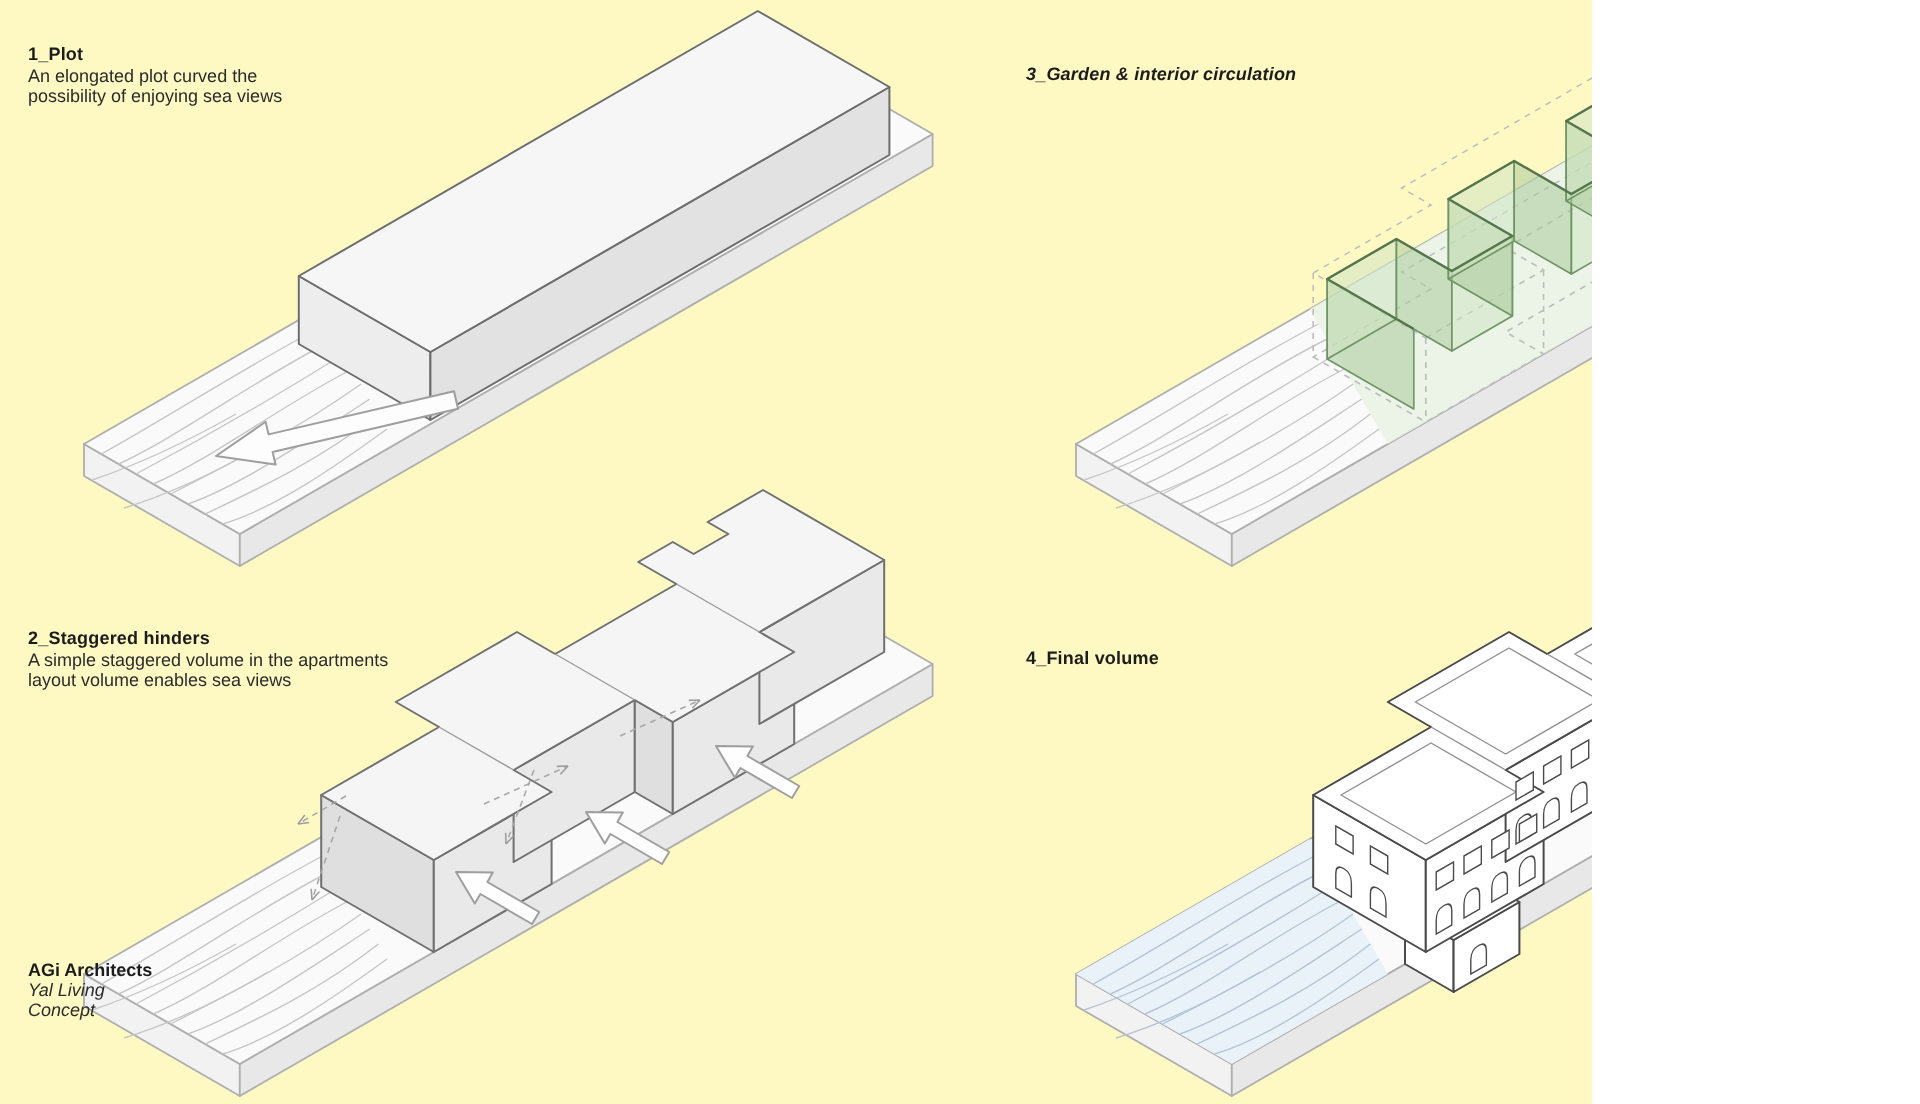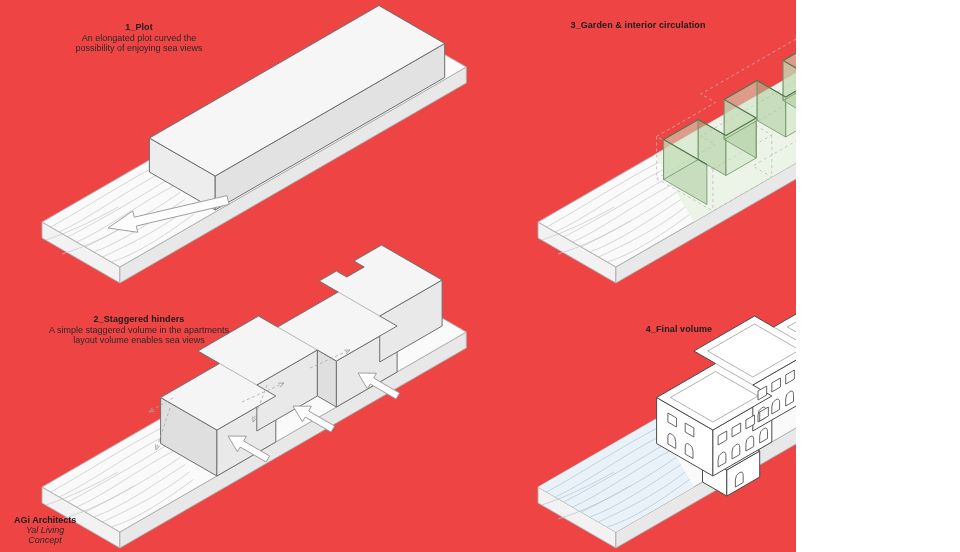--- a/index.html
+++ b/index.html
@@ -1,28 +1,28 @@
 <!DOCTYPE html>
 <html><head>
 <meta charset="utf-8">
 <style>
   html,body{margin:0;padding:0;background:#fff;}
-  #stage{position:relative;width:796px;height:552px;background:#ef4444;overflow:hidden;
-         font-family:"Liberation Sans", sans-serif;text-align:center;}
+  #stage{position:relative;width:796px;height:552px;background:#fef9c3;overflow:hidden;
+         font-family:"Liberation Sans", sans-serif;}
   #artwork{position:absolute;left:0;top:0;}
   .label{position:absolute;width:250px;color:#1c1c1c;}
   .label h3{margin:0;font-size:9px;font-weight:bold;line-height:10px;letter-spacing:0.1px;}
   .label p{margin:1px 0 0 0;font-size:9px;line-height:10px;white-space:pre-line;color:#2b2b2b;}
-  #credits{position:absolute;left:14px;top:515px;color:#1c1c1c;}
+  #credits{position:absolute;left:14px;top:480px;color:#1c1c1c;}
   #credits .firm{font-size:9px;font-weight:bold;line-height:10px;}
   #credits .line{font-size:9px;line-height:10px;color:#2b2b2b;font-style:italic;}
   #t1{left:14px;top:22px;}
   #t2{left:14px;top:314px;}
-  #t3{left:513px;top:20px;}
-  #t4{left:513px;top:324px;margin-left:41px;}
+  #t3{left:513px;top:32px;font-style:italic;}
+  #t4{left:513px;top:324px;}
 </style>
 </head>
 <body>
 
 <div id="stage">
 
 <svg id="artwork" width="960" height="552" viewBox="0 0 960 552">
   <defs>
     <marker id="ah" markerWidth="9" markerHeight="8" refX="7.5" refY="4" orient="auto">
       <path d="M7.5,4 L1,1.3 M7.5,4 L1,6.7" stroke="#9e9e9e" stroke-width="1" fill="none"></path>

